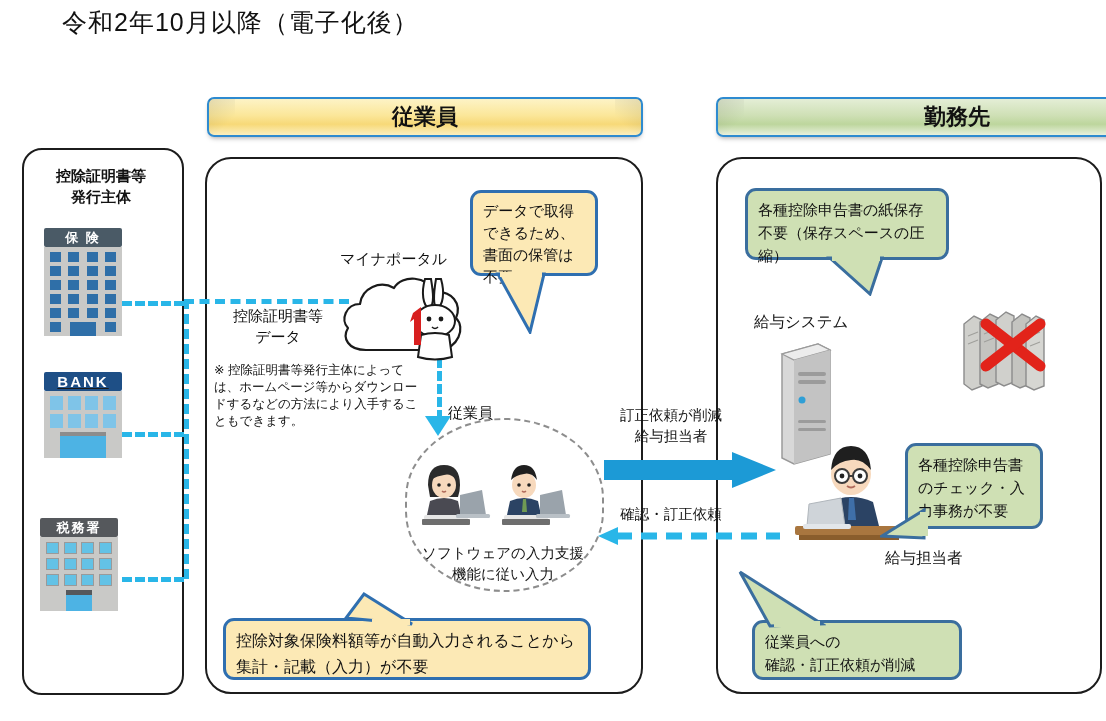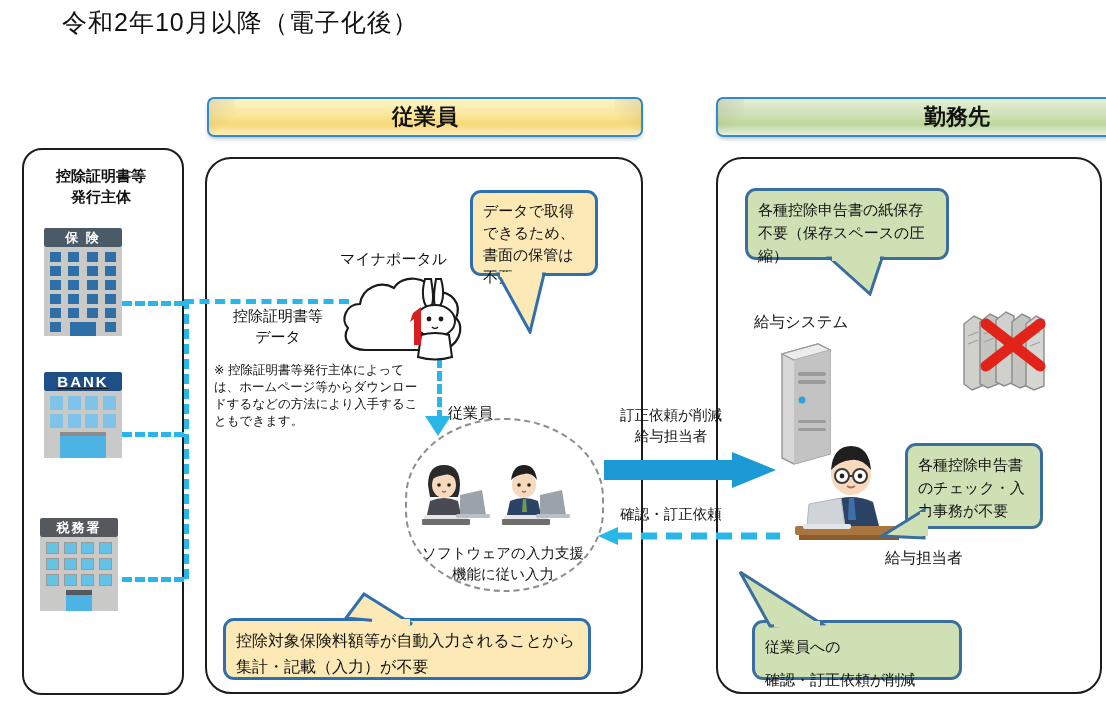--- a/index.html
+++ b/index.html
@@ -81,21 +81,21 @@
   
   .callout{position:absolute;border:3px solid #3a74a8;border-radius:11px;
       font-size:15px;line-height:22px;color:#111;padding:7px 10px;box-sizing:border-box;}
   .callout.yellow{background:#fce9b5;border-color:#2f6fb0;}
   .callout.green{background:#cfe0b4;border-color:#3a6e9e;}
 
   #callout-no-paper-keep{left:470px;top:190px;width:128px;height:86px;}
   #callout-auto-input{left:223px;top:618px;width:368px;height:62px;font-size:16px;line-height:26px;}
   #callout-no-paper-store{left:745px;top:188px;width:204px;height:72px;font-size:15px;line-height:23px;}
   #callout-no-check{left:905px;top:443px;width:138px;height:86px;font-size:15px;line-height:23px;}
-  #callout-less-requests{left:752px;top:620px;width:210px;height:60px;font-size:15px;line-height:33px;}
+  #callout-less-requests{left:752px;top:620px;width:210px;height:60px;font-size:15px;line-height:23px;}
 
   
   #label-send{left:607px;top:405px;width:128px;text-align:center;
       font-size:14.5px;line-height:21px;color:#111;}
   #label-confirm{left:607px;top:505px;width:128px;text-align:center;font-size:14.5px;color:#111;}
 
   
   #server-label{left:754px;top:312px;font-size:15.5px;color:#111;white-space:nowrap;text-align:center;}
   #server{left:778px;top:342px;width:56px;height:124px;}
   #files{left:960px;top:310px;width:86px;height:82px;}

